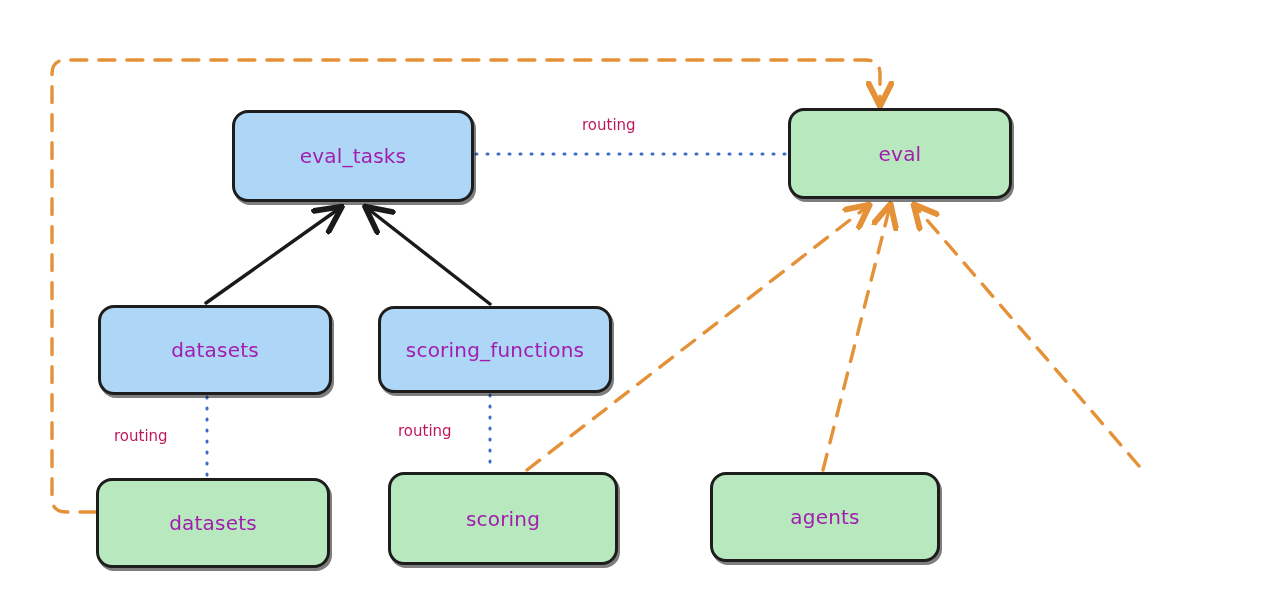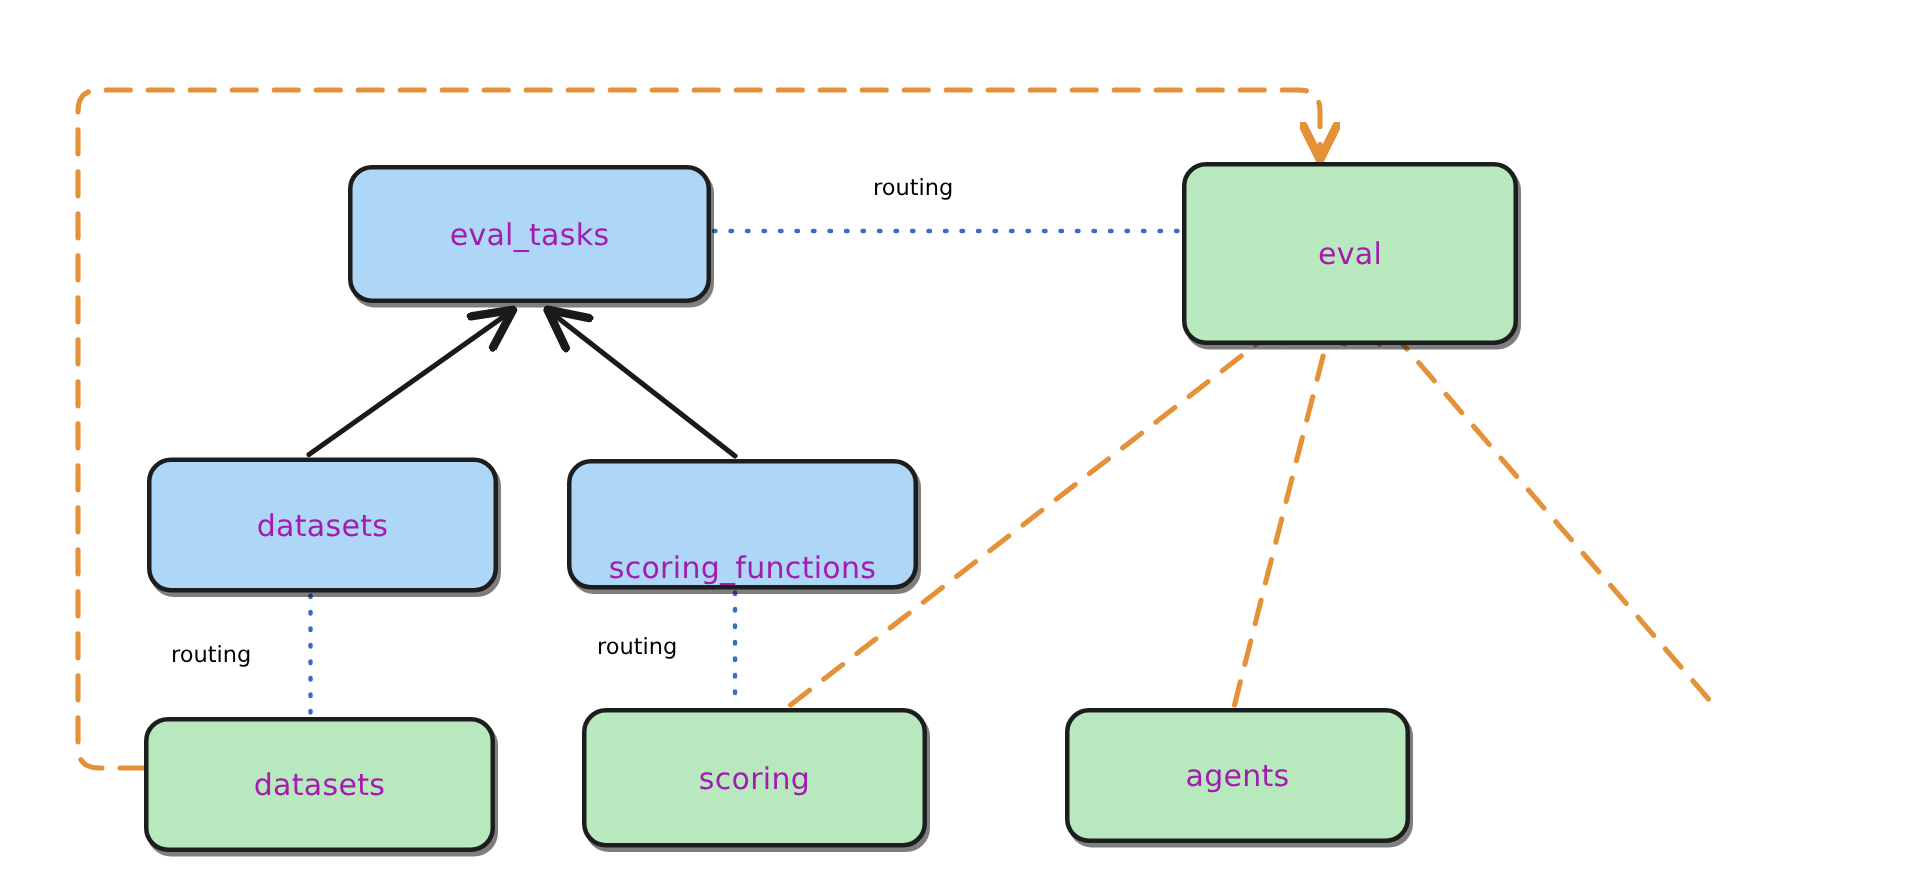--- a/index.html
+++ b/index.html
@@ -44,21 +44,21 @@
     font-size: 20px;
     font-weight: 400;
     color: #a21caf;
     letter-spacing: 0.2px;
     white-space: nowrap;
   }
   .edge-label {
     position: absolute;
     font-family: "DejaVu Sans", sans-serif;
     font-size: 15px;
-    color: #000000;
+    color: #be185d;
     white-space: nowrap;
     background: #ffffff;
     padding: 0 2px;
   }
 </style>
 </head>
 <body>
 
 <div id="diagram-canvas">
 
@@ -88,29 +88,29 @@
 
     <path d="M 1139 466 L 915 206" fill="none" stroke="#e59138" stroke-width="3.4" stroke-linecap="round" stroke-dasharray="16 12" marker-end="url(#arrow-orange)"></path>
 
     <path d="M 96 512 L 66 512 Q 52 512 52 498 L 52 74 Q 52 60 66 60 L 866 60 Q 880 60 880 74 L 880 104" fill="none" stroke="#e59138" stroke-width="3.4" stroke-linecap="round" stroke-dasharray="16 12" marker-end="url(#arrow-orange)"></path>
   </svg>
 
   <div class="node blue" style="left:232px; top:110px; width:242px; height:92px;">
     <span class="node-label">eval_tasks</span>
   </div>
 
-  <div class="node green" style="left:788px; top:108px; width:224px; height:122px;">
+  <div class="node green" style="left:788px; top:108px; width:224px; height:91px;">
     <span class="node-label">eval</span>
   </div>
 
   <div class="node blue" style="left:98px; top:305px; width:234px; height:90px;">
     <span class="node-label">datasets</span>
   </div>
 
-  <div class="node blue" style="left:378px; top:306px; width:234px; height:87px;align-items:flex-end;">
+  <div class="node blue" style="left:378px; top:306px; width:234px; height:87px;">
     <span class="node-label">scoring_functions</span>
   </div>
 
   <div class="node green" style="left:96px; top:478px; width:234px; height:90px;">
     <span class="node-label">datasets</span>
   </div>
 
   <div class="node green" style="left:388px; top:472px; width:230px; height:93px;text-align:right;">
     <span class="node-label">scoring</span>
   </div>

